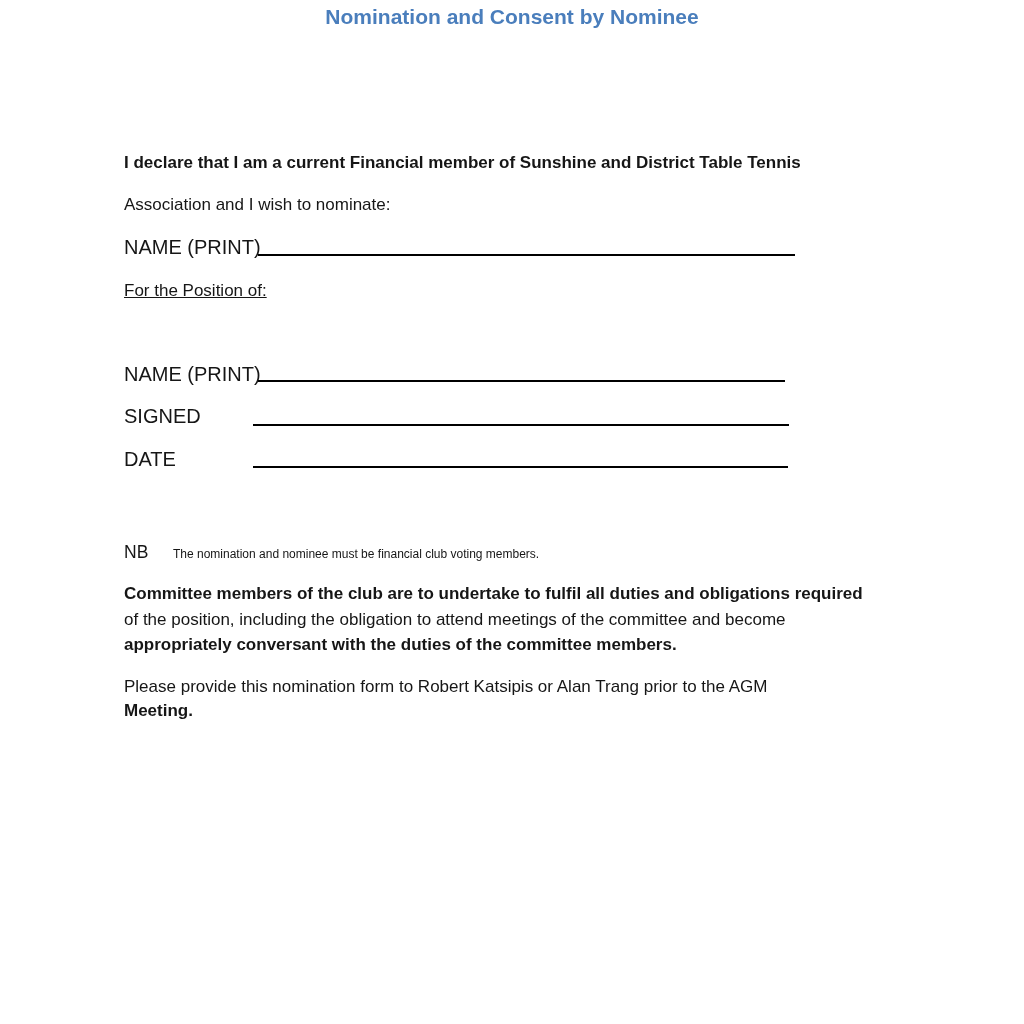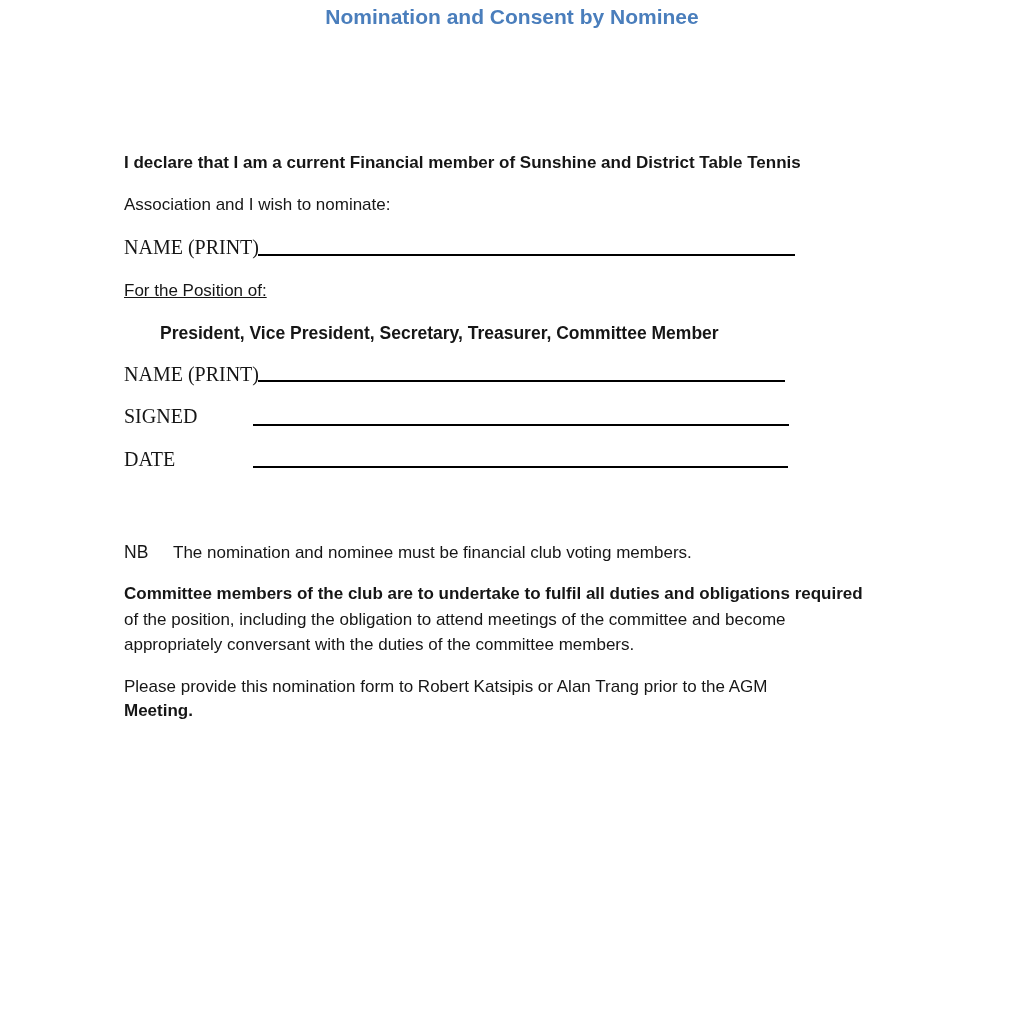--- a/index.html
+++ b/index.html
@@ -28,71 +28,69 @@
     right: 0;
     top: 5px;
     text-align: center;
     font-size: 21px;
     font-weight: bold;
     
   }
   .field-label {
     font-size: 20px;
     line-height: 24px;
-    font-family: Liberation Serif, serif;
   }
   .positions-line {
     font-weight: bold;
     font-size: 17.5px;
   }
   .underline {
     position: absolute;
     height: 2px;
     background: #000000;
   }
   .nb-label {
     display: inline-block;
     width: 49px;
     font-size: 17.5px;
   }
   .nb-text {
-    font-size: 17px;
+    font-size: 12px;
   }
 </style>
 </head>
 <body>
 
 <div class="page">
 
   <div class="doc-title" style="color: rgb(74, 126, 188);">Nomination and Consent by Nominee</div>
 
   <div class="ln" style="left:124px; top:152px;font-weight:bold;">I declare that I am a current Financial member of Sunshine and District Table Tennis</div>
 
   <div class="ln" style="left:124px; top:194px;">Association and I wish to nominate:</div>
 
   <div class="ln field-label" style="left:124px; top:235px;">NAME (PRINT)</div>
   <div class="underline" style="left:258px; top:254px; width:537px;"></div>
 
   <div class="ln" style="left:124px; top:280px;text-decoration:underline;">For the Position of:</div>
 
-  <div class="ln positions-line" style="left:160px; top:322px;">President, Vice President, Secretary, Treasurer, Committee Member</div>
 
   <div class="ln field-label" style="left:124px; top:362px;">NAME (PRINT)</div>
   <div class="underline" style="left:258px; top:380px; width:527px;"></div>
 
   <div class="ln field-label" style="left:124px; top:404px;">SIGNED</div>
   <div class="underline" style="left:253px; top:424px; width:536px;"></div>
 
   <div class="ln field-label" style="left:124px; top:447px;">DATE</div>
   <div class="underline" style="left:253px; top:466px; width:535px;"></div>
 
   <div class="ln" style="left:124px; top:541px;">
     <span class="nb-label">NB</span><span class="nb-text">The nomination and nominee must be financial club voting members.</span>
   </div>
 
   <div class="ln" style="left:124px; top:583px;font-weight:bold;">Committee members of the club are to undertake to fulfil all duties and obligations required</div>
   <div class="ln" style="left:124px; top:609px;">of the position, including the obligation to attend meetings of the committee and become</div>
-  <div class="ln" style="left:124px; top:634px;">appropriately conversant with the duties of the committee members.</div>
+  <div class="ln" style="left:124px; top:634px;font-weight:bold;">appropriately conversant with the duties of the committee members.</div>
 
   <div class="ln" style="left:124px; top:676px;">Please provide this nomination form to Robert Katsipis or Alan Trang prior to the AGM</div>
   <div class="ln" style="left:124px; top:700px;font-weight:bold;">Meeting.</div>
 
 </div>
 
 </body></html>

